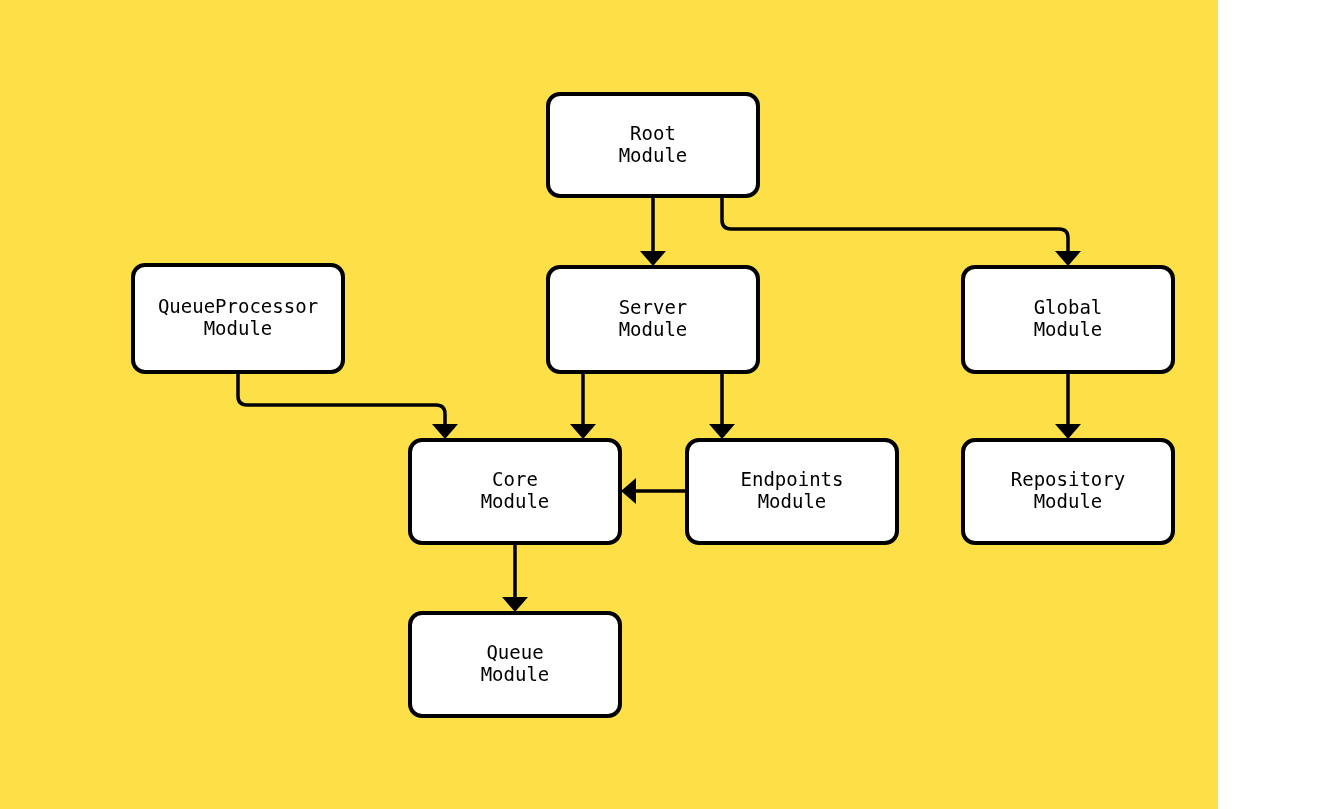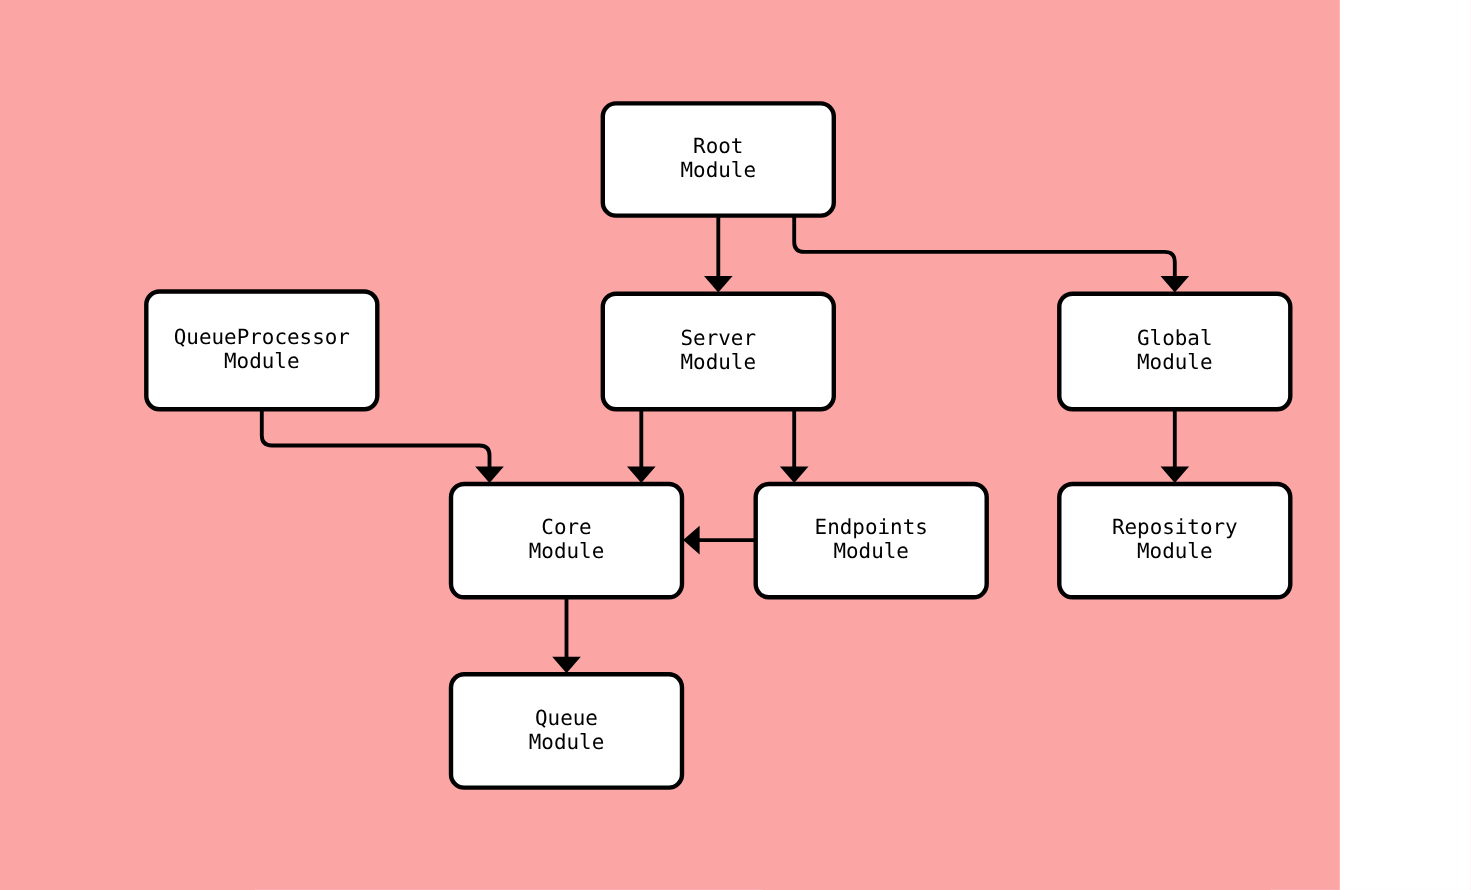--- a/index.html
+++ b/index.html
@@ -10,21 +10,21 @@
   body {
     width: 1337px;
     height: 809px;
     font-family: "DejaVu Sans Mono", "Liberation Mono", monospace;
     overflow: hidden;
   }
   #diagram-canvas {
     position: relative;
     width: 1218px;
     height: 809px;
-    background: #fca5a5;
+    background: #fde047;
   }
   #diagram-svg {
     position: absolute;
     top: 0;
     left: 0;
     width: 1337px;
     height: 809px;
     display: block;
   }
   .node-box {

